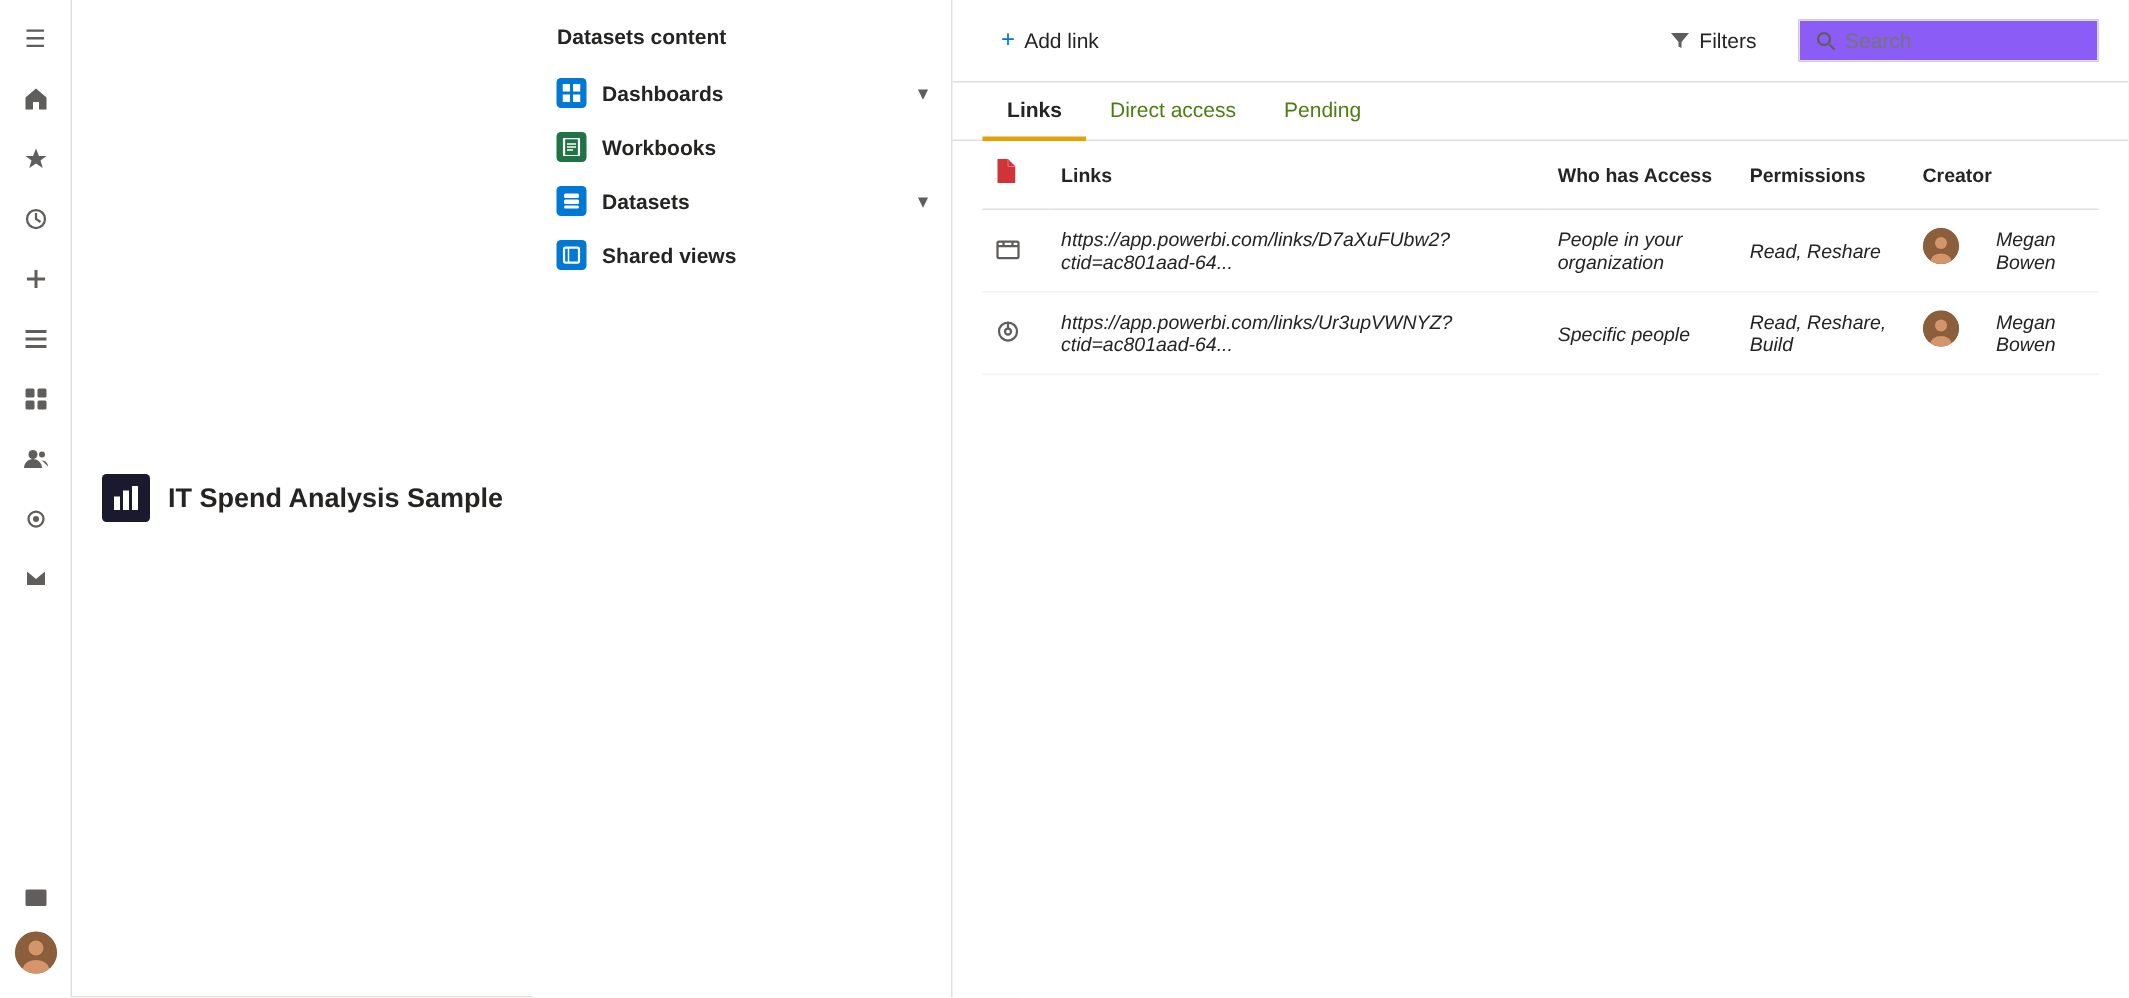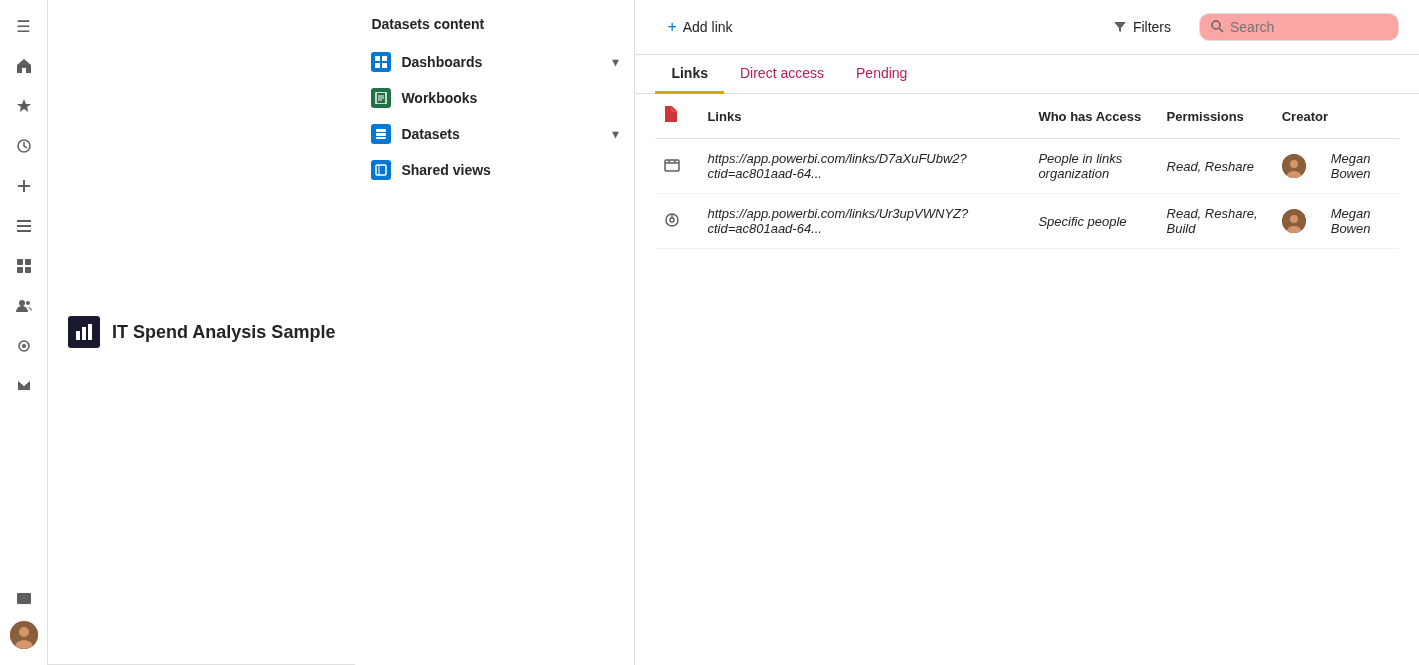--- a/index.html
+++ b/index.html
@@ -175,26 +175,26 @@
       padding: 6px 12px;
       border: none;
       background: transparent;
       cursor: pointer;
       font-size: 14px;
       color: #252423;
       border-radius: 4px;
     }
     .search-box {
       display: flex;
-      align-items: flex-start;
+      align-items: center;
       gap: 6px;
       border: 1px solid #e1dfdd;
-      border-radius: 10px;
+      border-radius: 0;
       padding: 5px 10px;
-      background: #fca5a5;
+      background: #8b5cf6;
       min-width: 200px;
     }
     .search-input {
       border: none;
       outline: none;
       font-size: 14px;
       color: #252423;
       background: transparent;
       width: 140px;
     }
@@ -203,21 +203,21 @@
     .tabs {
       display: flex;
       padding: 0 20px;
       border-bottom: 1px solid #e1dfdd;
       flex-shrink: 0;
     }
     .tab {
       padding: 10px 16px;
       font-size: 14px;
       cursor: pointer;
-      color: #be185d;
+      color: #4d7c0f;
       border-bottom: 3px solid transparent;
       margin-bottom: -1px;
     }
     .tab.active {
       color: #252423;
       font-weight: 600;
       border-bottom: 3px solid #e8a002;
     }
 
     
@@ -242,21 +242,21 @@
       padding: 12px 8px;
       font-size: 13px;
       color: #252423;
       border-bottom: 1px solid #f3f2f1;
       vertical-align: middle;
       font-style: italic;
     }
     .col-links { width: 44px; }
     .creator-cell {
       display: flex;
-      align-items: center;
+      align-items: flex-start;
       gap: 25px;
     }
     .creator-avatar {
       width: 24px;
       height: 24px;
       border-radius: 50%;
       overflow: hidden;
       flex-shrink: 0;
       background: #8b5e3c;
       display: flex;
@@ -466,21 +466,21 @@
           <tr>
     <td class="col-links">
       <svg width="18" height="18" viewBox="0 0 18 18" fill="none" stroke="#605e5c" stroke-width="1.5">
                     <rect x="2" y="4" width="14" height="11" rx="1"></rect>
                     <path d="M2 7h14"></path>
                     <path d="M6 7v-3"></path>
                     <path d="M12 7v-3"></path>
                   </svg>
     </td>
     <td style="color:#252423; cursor:pointer;">https://app.powerbi.com/links/D7aXuFUbw2?ctid=ac801aad-64...</td>
-    <td>People in links organization</td>
+    <td>People in your organization</td>
     <td>Read, Reshare</td>
     <td>
       <div class="creator-cell">
         <div class="creator-avatar">
           <svg width="24" height="24" viewBox="0 0 24 24">
                         <circle cx="12" cy="12" r="12" fill="#8b5e3c"></circle>
                         <circle cx="12" cy="10" r="4" fill="#d4956a"></circle>
                         <ellipse cx="12" cy="22" rx="7" ry="5" fill="#d4956a"></ellipse>
                       </svg>
         </div>

